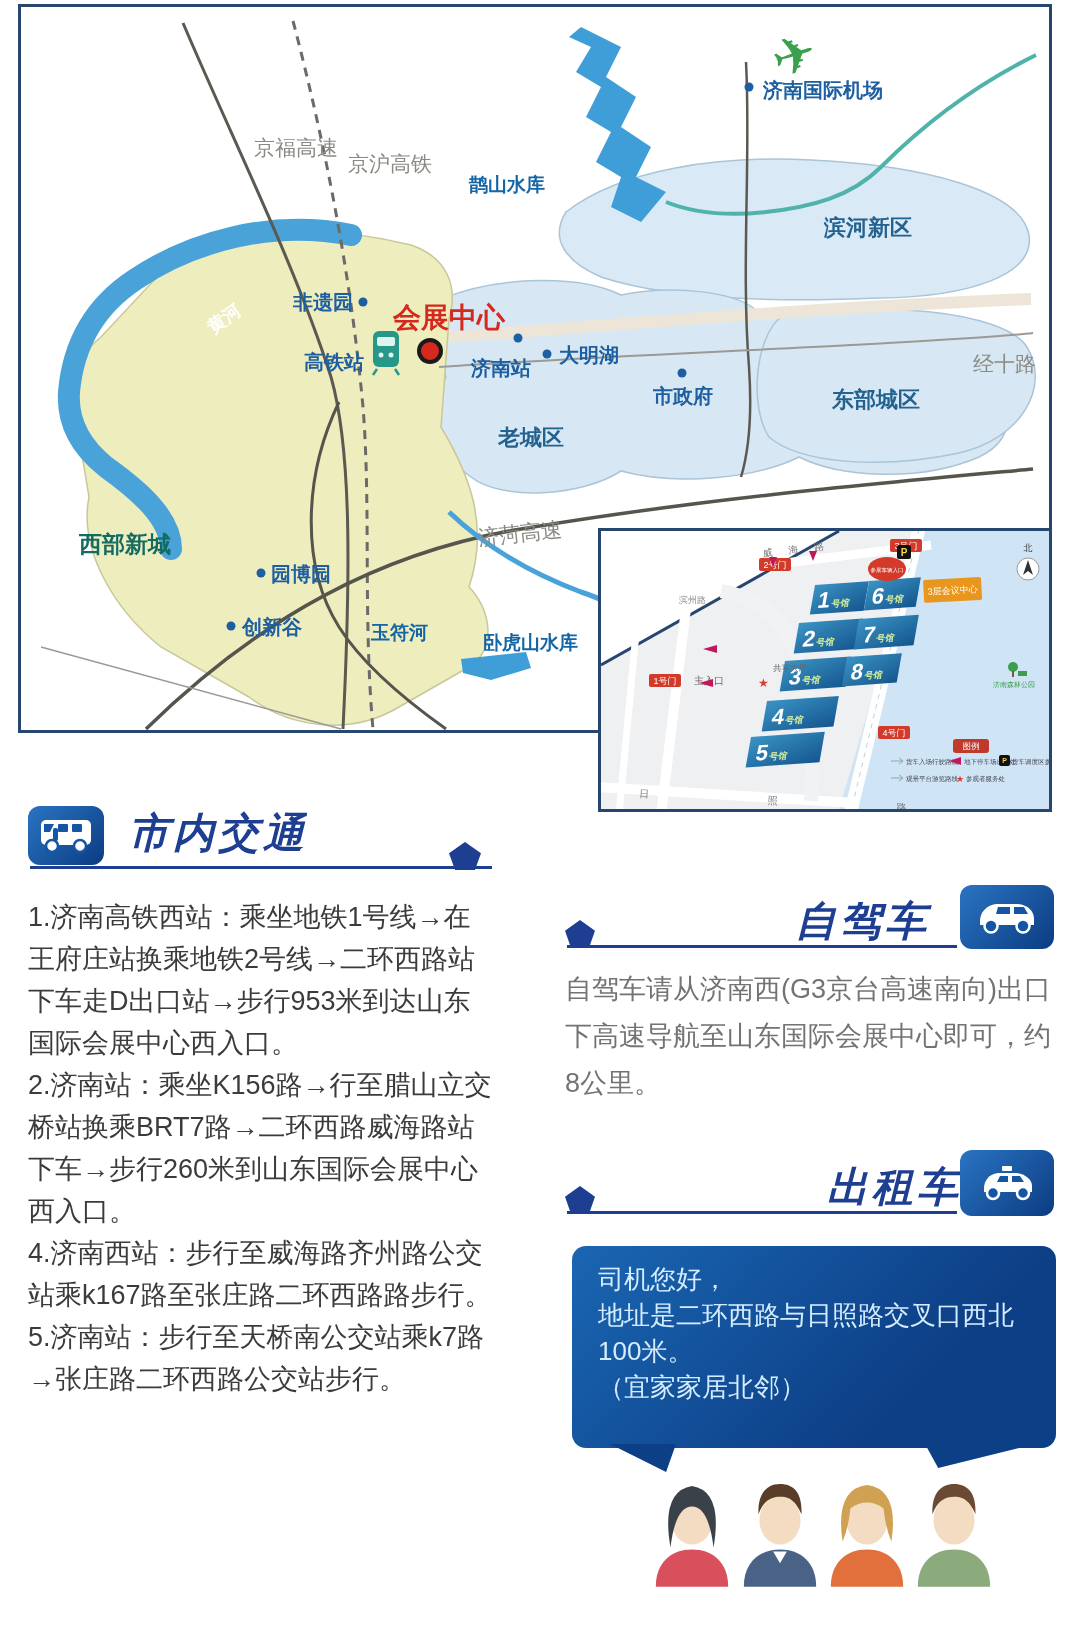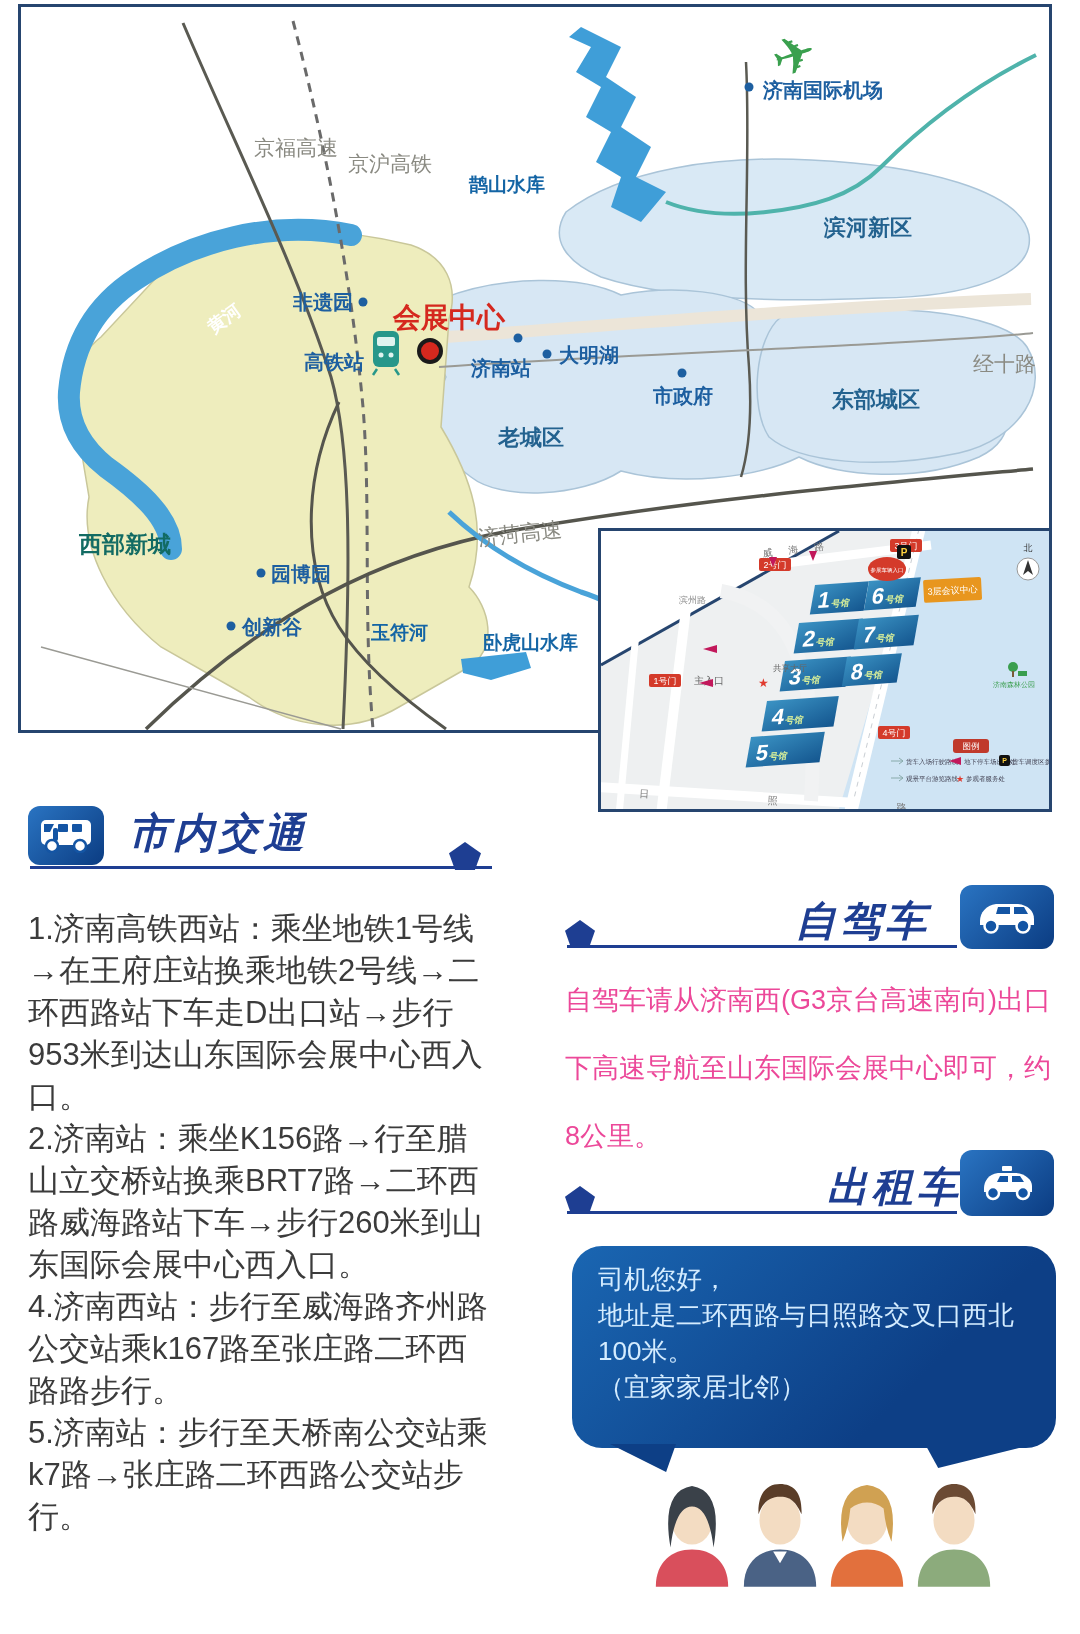--- a/index.html
+++ b/index.html
@@ -9,26 +9,26 @@
   
   #main-map{left:18px;top:4px;width:1034px;height:729px;border:3px solid #26456f;background:#fff;box-sizing:border-box;}
   
   #venue-map{left:598px;top:528px;width:454px;height:284px;border:3px solid #26456f;background:#eef0f1;box-sizing:border-box;overflow:hidden;}
   
   .hdr-title{font-weight:bold;color:#1e3e92;font-size:41px;letter-spacing:4px;font-style:italic;}
   .hdr-line{height:3px;background:#1e3e92;}
   .pentagon{background:#1e3e92;clip-path:polygon(50% 0%,100% 40%,81% 100%,19% 100%,0% 40%);}
   .icon-box{border-radius:12px;background:linear-gradient(135deg,#2a74c2,#0b3c82);display:flex;align-items:center;justify-content:center;}
   
-  #transit-list{left:28px;top:896px;width:466px;font-size:31px;line-height:42px;color:#3b3b3b;margin-top:12px;}
+  #transit-list{left:28px;top:896px;width:466px;font-size:27px;line-height:42px;color:#3b3b3b;}
   #transit-list p{margin:0;}
   
-  #drive-text{left:565px;top:966px;width:490px;font-size:27px;line-height:68px;color:#ec4899;}
-  
-  #taxi-bubble{left:572px;top:1246px;width:484px;height:202px;border-radius:30px;
+  #drive-text{left:565px;top:966px;width:490px;font-size:27px;line-height:47px;color:#737373;}
+  
+  #taxi-bubble{left:572px;top:1246px;width:484px;height:202px;border-radius:14px;
     background:linear-gradient(135deg,#1a66b2 0%,#0d3f86 70%);color:#d4ecff;
     font-size:26px;line-height:36px;padding:15px 26px;box-sizing:border-box;}
   .tail{position:absolute;background:#0d3f86;}
   
   .person{position:absolute;width:88px;height:120px;}
   svg text{font-family:"Liberation Sans","DejaVu Sans",sans-serif;}
 </style>
 </head>
 <body>
 

